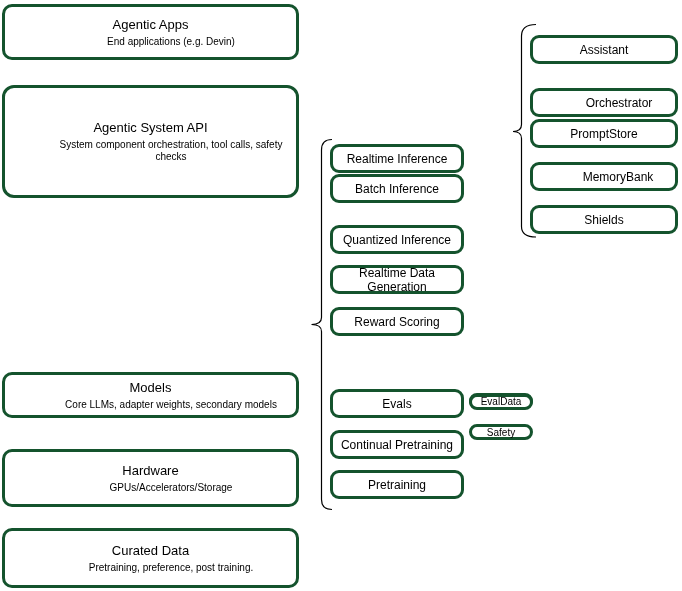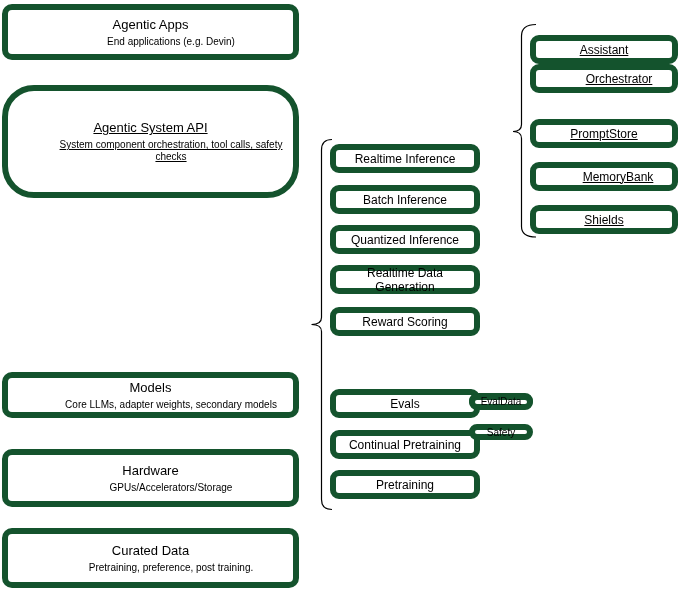--- a/index.html
+++ b/index.html
@@ -20,51 +20,50 @@
     left: 0;
     top: 0;
     width: 682px;
     height: 591px;
     pointer-events: none;
   }
   .node {
     position: absolute;
     box-sizing: border-box;
     background: #ffffff;
-    border: 6px solid #14532d;
+    border: 3px solid #14532d;
     display: flex;
     align-items: center;
     justify-content: center;
     text-align: center;
     color: #000000;
   }
   .stack-box {
     left: 2px;
     width: 297px;
     flex-direction: column;
     border-radius: 10px;
     gap: 4px;
   }
-  .stack-box.big { border-radius: 32px; text-decoration: underline; }
+  .stack-box.big { border-radius: 12px; }
   .stack-title { font-size: 13px; line-height: 15px; }
   .stack-subtitle { font-size: 10px; line-height: 12px; padding-left: 41px; }
   .mid-node {
     left: 330px;
-    width: 150px;
+    width: 134px;
     height: 29px;
     border-radius: 9px;
     font-size: 12px;
   }
   .right-node {
     left: 530px;
     width: 148px;
     height: 29px;
     border-radius: 9px;
     font-size: 12px;
-    text-decoration: underline;
   }
   .pill {
     left: 469px;
     width: 64px;
     height: 16px;
     border-radius: 8px;
     font-size: 10px;
     z-index: 5;
   }
 </style>
@@ -106,31 +105,31 @@
     <div class="stack-title">Hardware</div>
     <div class="stack-subtitle">GPUs/Accelerators/Storage</div>
   </div>
 
   <div class="node stack-box" style="top:528px;height:60px;">
     <div class="stack-title">Curated Data</div>
     <div class="stack-subtitle">Pretraining, preference, post training.</div>
   </div>
 
   <div class="node mid-node" style="top:144px;">Realtime Inference</div>
-  <div class="node mid-node" style="top:185px;border-radius:9px;">Batch Inference</div>
+  <div class="node mid-node" style="top:174px;border-radius:9px;">Batch Inference</div>
   <div class="node mid-node" style="top:225px;">Quantized Inference</div>
   <div class="node mid-node" style="top:265px;">Realtime Data Generation</div>
   <div class="node mid-node" style="top:307px;">Reward Scoring</div>
   <div class="node mid-node" style="top:389px;">Evals</div>
   <div class="node mid-node" style="top:430px;">Continual Pretraining</div>
   <div class="node mid-node" style="top:470px;">Pretraining</div>
 
   <div class="node pill" style="top:377px;margin-top:16px;">Harness</div>
   <div class="node pill" style="top:393.5px;">EvalData</div>
   <div class="node pill" style="top:424px;">Safety</div>
 
   <div class="node right-node" style="top:35px;">Assistant</div>
-  <div class="node right-node" style="top:64px;padding-left:30px;">Orchestrator</div>
+  <div class="node right-node" style="top:88px;padding-left:30px;">Orchestrator</div>
   <div class="node right-node" style="top:119px;">PromptStore</div>
   <div class="node right-node" style="top:162px;padding-left:28px;">MemoryBank</div>
   <div class="node right-node" style="top:205px;">Shields</div>
 
 </div>
 
 </body></html>

